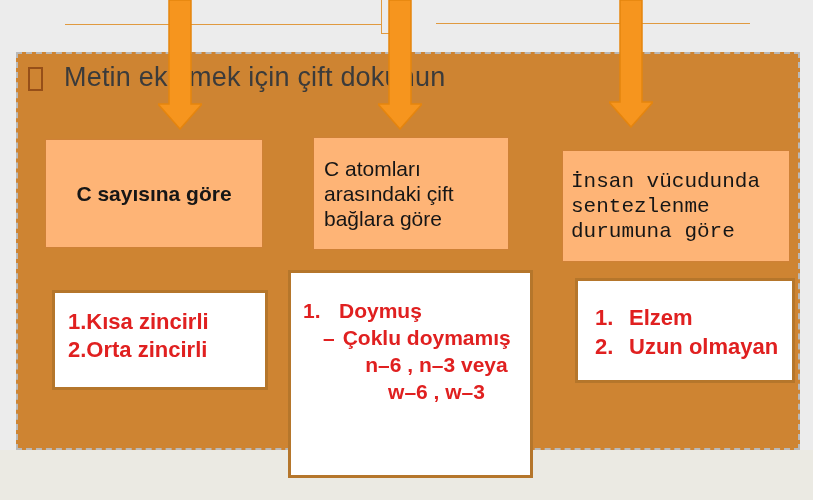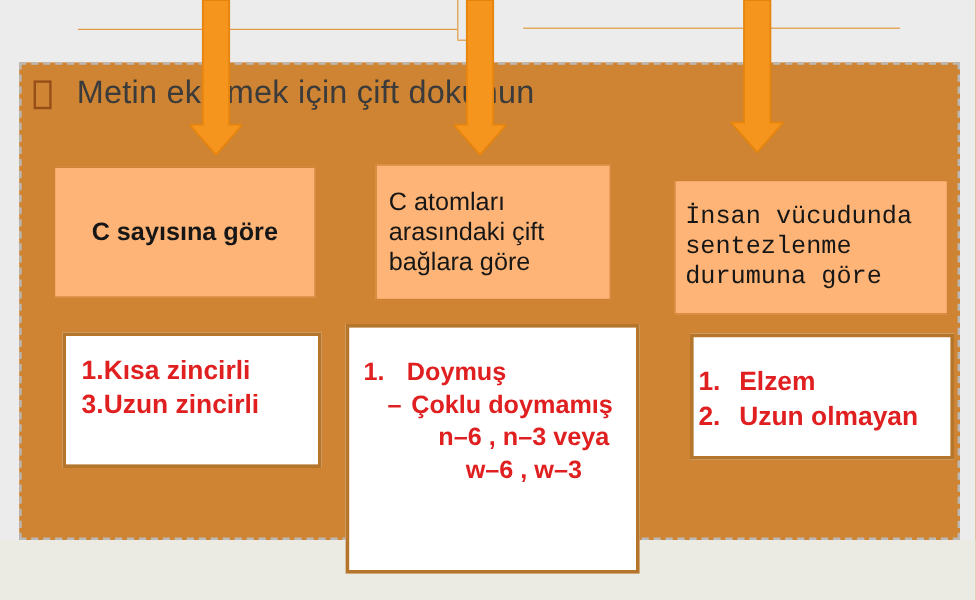--- a/index.html
+++ b/index.html
@@ -58,26 +58,26 @@
   .hdr-1{left:45px;top:139px;width:218px;height:109px;font-weight:bold;}
   .hdr-2{left:313px;top:137px;width:196px;height:113px;padding:0 10px;}
   .hdr-3{left:562px;top:150px;width:228px;height:112px;padding:0 8px;font-family:Liberation Mono, monospace;}
   
   .wbox{
     position:absolute;z-index:7;
     background:#ffffff;border:3px solid #b5762b;
     box-sizing:border-box;
     color:#e02020;font-weight:bold;
   }
-  .wbox-1{left:52px;top:277px;width:216px;height:113px;
+  .wbox-1{left:52px;top:290px;width:216px;height:100px;
     font-size:22px;line-height:28px;padding:15px 0 0 13px;}
   .wbox-2{left:288px;top:270px;width:245px;height:208px;
     font-size:21px;line-height:27px;padding:24px 0 16px 12px;}
   .wbox-3{left:575px;top:278px;width:220px;height:105px;
-    font-size:22px;line-height:29px;padding:22px 0 0 4px;}
+    font-size:22px;line-height:29px;padding:22px 0 0 17px;}
   .line{white-space:nowrap;}
   .mk{display:inline-block;}
   
   .wbox-1 .mk{margin-right:0;}
   
   .wbox-2 .num .mk{width:36px;}
   
   .wbox-2 .dash{margin-left:20px;}
   .wbox-2 .dash .mk{margin-right:8px;}
   
@@ -117,21 +117,21 @@
 </div>
 <div class="hdr hdr-2">
   <span>C atomları arasındaki çift bağlara göre</span>
 </div>
 <div class="hdr hdr-3">
   <span>İnsan vücudunda sentezlenme durumuna göre</span>
 </div>
 
 <div class="wbox wbox-1">
   <div class="line"><span class="mk">1.</span><span>Kısa zincirli</span></div>
-  <div class="line"><span class="mk">3.</span><span>Uzun zincirli</span></div>
+  <div class="line"><span class="mk">2.</span><span>Orta zincirli</span></div>
 </div>
 
 <div class="wbox wbox-2">
   <div class="line num"><span class="mk">1.</span><span>Doymuş</span></div>
   <div class="line dash"><span class="mk">–</span><span>Çoklu doymamış</span></div>
   <div class="line plain"><span>n–6 , n–3 veya</span></div>
   <div class="line plain"><span>w–6 , w–3</span></div>
 </div>
 
 <div class="wbox wbox-3">

